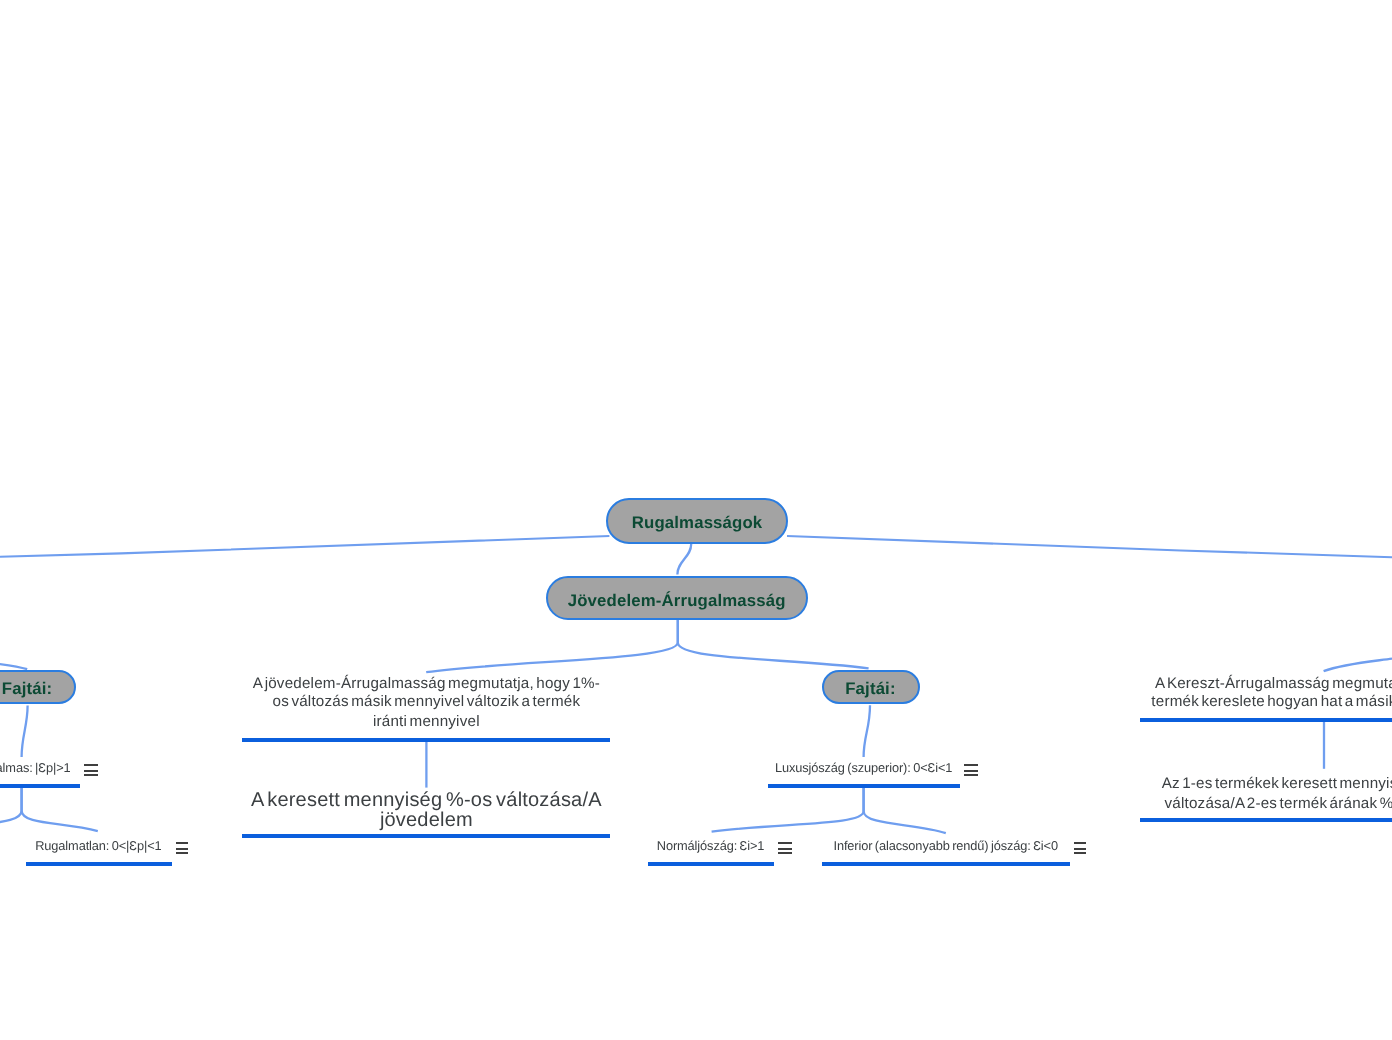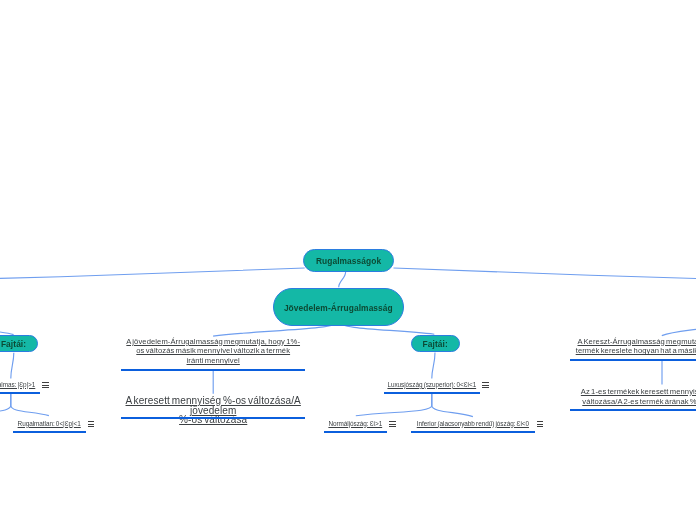--- a/index.html
+++ b/index.html
@@ -6,27 +6,27 @@
   html,body{margin:0;padding:0;background:#ffffff;}
   body{width:696px;height:520px;overflow:hidden;
        font-family:"Liberation Sans",sans-serif;
        -webkit-font-smoothing:antialiased;}
   #stage{position:relative;width:696px;height:520px;background:#fff;
         transform:translateZ(0);}
   svg#links{position:absolute;left:0;top:0;width:696px;height:520px;pointer-events:none;}
 
   .pill>span{transform:translateZ(0);}
   .pill{position:absolute;box-sizing:border-box;
-        background:#14b8a6;border:1.5px solid #2b7de0;border-radius:999px;
+        background:#a3a3a3;border:1.5px solid #2b7de0;border-radius:999px;
         color:#0c4a34;display:flex;align-items:center;justify-content:center;
         font-weight:700;white-space:nowrap;}
 
   .tnode{position:absolute;box-sizing:border-box;color:#3c4043;text-align:center;
          transform:translateZ(0);}
-  .tnode .txt{display:block;text-decoration:underline;}
+  .tnode .txt{display:block;}
   .tnode .rule{position:absolute;left:0;width:100%;height:2px;background:#0b5fdd;}
   .ham{position:absolute;width:6.4px;height:6.4px;}
   .ham i{position:absolute;left:0;width:6.4px;height:1.2px;background:#3f3f3f;display:block;}
 </style>
 </head>
 <body>
 
 <div id="stage">
   <svg id="links" viewBox="0 0 696 520" xmlns="http://www.w3.org/2000/svg">
       <path d="M304.7,268 C230,270.6 110,275.6 0,278.4" fill="none" stroke="#6f9eef" stroke-width="1.05"></path>
@@ -41,38 +41,37 @@
       <path d="M10.8,393.2 L10.8,405.2 C10.8,412.6 -12,410.9 -28,415.6" fill="none" stroke="#6f9eef" stroke-width="1.15"></path>
       <path d="M435,352.6 C435,364 431.8,368 431.8,378.5" fill="none" stroke="#6f9eef" stroke-width="1.15"></path>
       <path d="M431.8,393.4 L431.8,405.6 C431.8,412.8 392,411.2 355.8,415.8" fill="none" stroke="#6f9eef" stroke-width="1.15"></path>
       <path d="M431.8,393.4 L431.8,405.6 C431.8,412.8 458,411.6 472.9,416.6" fill="none" stroke="#6f9eef" stroke-width="1.15"></path>
       <path d="M696,329.3 C688,330.5 672,331.8 661.8,335.6" fill="none" stroke="#6f9eef" stroke-width="1.15"></path>
       <path d="M-24,329.3 C-14,330.7 4,331.6 13.6,334.6" fill="none" stroke="#6f9eef" stroke-width="1.15"></path>
     </svg>
 <div class="pill" id="root" style="left: 303px; top: 249px; width: 91px; height: 22.5px; font-size: 8.4px; letter-spacing: 0.08px; text-indent: 0.08px;">
       <span style="position: relative; top: 1.1px;">Rugalmasságok</span>
     </div>
-    <div class="pill" id="income" style="left: 272.8px; top: 287.6px; width: 131px; height: 38px; font-size: 8.4px; letter-spacing: 0.08px; text-indent: 0.08px;">
+    <div class="pill" id="income" style="left: 272.8px; top: 287.6px; width: 131px; height: 22px; font-size: 8.4px; letter-spacing: 0.08px; text-indent: 0.08px;">
       <span style="position: relative; top: 1px;">Jövedelem-Árrugalmasság</span>
     </div>
     <div class="pill" id="fl" style="left: -11.3px; top: 335px; width: 49.6px; height: 17px; font-size: 8.4px; letter-spacing: 0.08px; text-indent: 0.08px;">
       <span style="position: relative; top: 0.8px;">Fajtái:</span>
     </div>
     <div class="pill" id="fr" style="left: 410.5px; top: 335px; width: 49.4px; height: 17px; font-size: 8.4px; letter-spacing: 0.08px; text-indent: 0.08px;">
       <span style="position: relative; top: 0.8px;">Fajtái:</span>
     </div>
     <div class="tnode" id="d1" style="left: 120.95px; top: 336.672px; width: 184.5px; font-size: 7.6px; line-height: 9.7px; letter-spacing: 0.1px; word-spacing: -1px;">
       <span class="txt">A jövedelem-Árrugalmasság megmutatja, hogy 1%-</span>
       <span class="txt">os változás másik mennyivel változik a termék</span>
       <span class="txt">iránti mennyivel</span>
       <div class="rule" style="top: 32.328px;"></div>
     </div>
     <div class="tnode" id="d2" style="left: 120.95px; top: 395.972px; width: 184.5px; font-size: 10px; line-height: 9.7px; letter-spacing: 0.1px; word-spacing: -1px;">
       <span class="txt">A keresett mennyiség %-os változása/A jövedelem</span>
-      <span class="txt">%-os változása</span>
       <div class="rule" style="top: 21.528px;"></div>
     </div>
     <div class="tnode" id="d3" style="left: 569.75px; top: 336.672px; width: 184.5px; font-size: 7.6px; line-height: 9.7px; letter-spacing: 0.1px; word-spacing: -1px;">
       <span class="txt">A Kereszt-Árrugalmasság megmutatja, hogy egyik</span>
       <span class="txt">termék kereslete hogyan hat a másik termék árának</span>
       <div class="rule" style="top: 22.228px;"></div>
     </div>
     <div class="tnode" id="d4" style="left: 569.75px; top: 386.872px; width: 184.5px; font-size: 7.6px; line-height: 9.7px; letter-spacing: 0.1px; word-spacing: -1px;">
       <span class="txt">Az 1-es termékek keresett mennyiségének %-os</span>
       <span class="txt">változása/A 2-es termék árának %-os változása</span>

